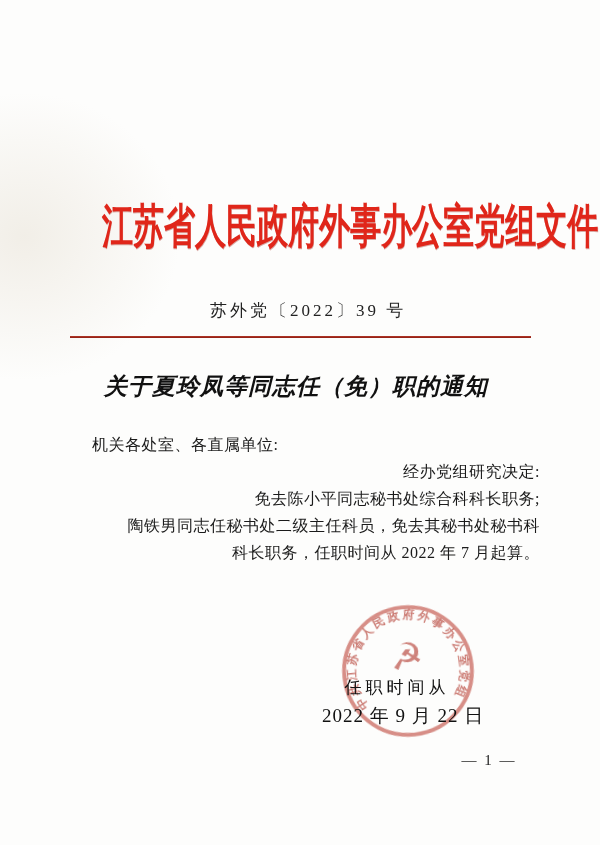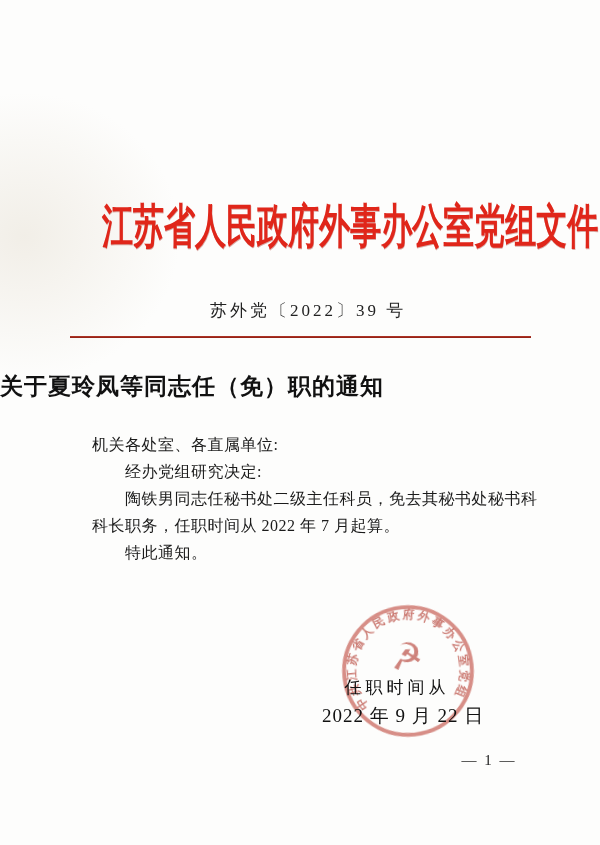--- a/index.html
+++ b/index.html
@@ -48,37 +48,38 @@
     top: 336px;
     left: 70px;
     width: 461px;
     height: 2px;
   }
   .doc-title {
     position: absolute;
     top: 371px;
     left: 0;
     width: 488px;
-    text-align: left;
+    text-align: right;
     font-size: 23px;
     font-weight: bold;
     letter-spacing: 1px;
     color: #111;
+    font-style: italic;
   }
   .body-text {
     position: absolute;
     top: 431px;
     left: 92px;
     width: 448px;
     font-size: 16px;
     line-height: 27px;
     color: #1b1b1b;
     letter-spacing: 0.5px;
   }
-  .body-text p.indent { text-indent: 33px; }
+  .body-text p.indent { text-indent: 33px; text-align: right; }
   .seal {
     position: absolute;
     left: 338px;
     top: 601px;
     width: 140px;
     height: 140px;
     transform: rotate(-6deg);
     opacity: 0.82;
     filter: blur(0.3px);
   }
@@ -122,22 +123,22 @@
 
   <div class="doc-number">苏外党〔2022〕39 号</div>
 
   <div class="red-rule" style="background:linear-gradient(#b5392a,#8c1d12);"></div>
 
   <div class="doc-title">关于夏玲凤等同志任（免）职的通知</div>
 
   <div class="body-text">
     <p>机关各处室、各直属单位:</p>
     <p class="indent">经办党组研究决定:</p>
+    <p class="indent">免去陈小平同志秘书处综合科科长职务;</p>
     <p class="indent">陶铁男同志任秘书处二级主任科员，免去其秘书处秘书科科长职务，任职时间从 2022 年 7 月起算。</p>
-    <p class="indent">特此通知。</p>
   </div>
 
   <svg class="seal" viewBox="0 0 160 160">
     <defs>
       <path id="seal-arc" d="M 37.6 122.4 A 60 60 0 1 1 122.4 122.4" fill="none"></path>
     </defs>
     <circle cx="80" cy="80" r="73" fill="none" stroke="#bf4a3e" stroke-width="4.5" stroke-opacity="0.75"></circle>
     <text font-size="13.5" fill="#b6443a" fill-opacity="0.85" letter-spacing="3" font-family="'Liberation Serif','DejaVu Serif',serif" font-weight="bold">
       <textPath href="#seal-arc" startOffset="50%" text-anchor="middle">中共江苏省人民政府外事办公室党组</textPath>
     </text>

